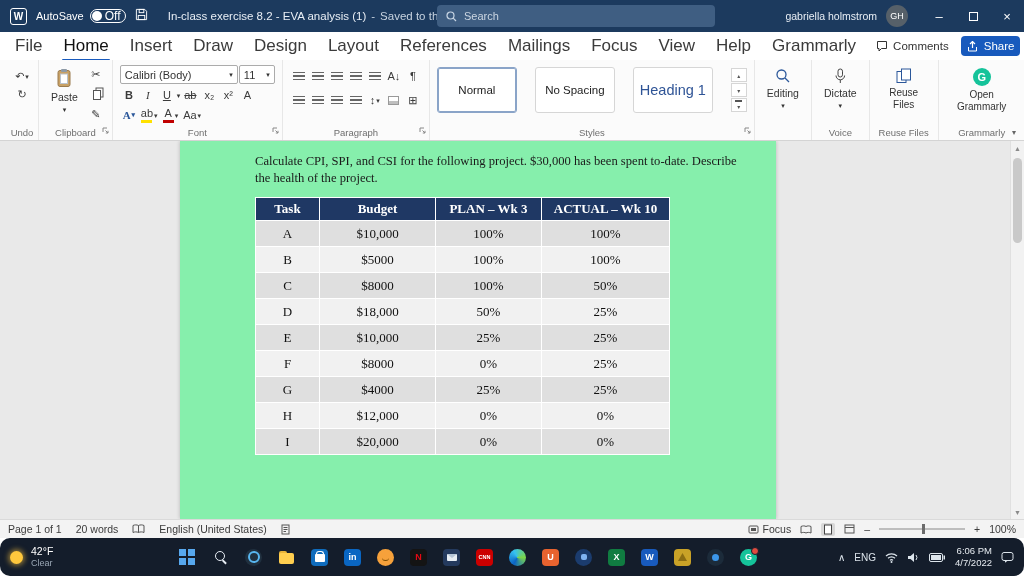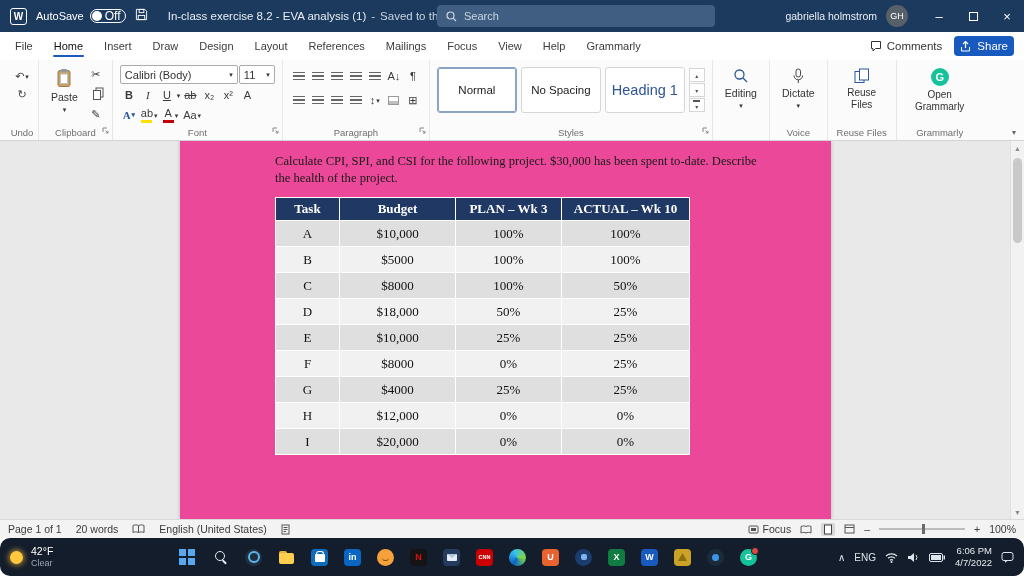--- a/index.html
+++ b/index.html
@@ -20,21 +20,21 @@
 .tb-right{margin-left:auto;display:flex;align-items:center;height:100%;}
 .user-name{font-size:10.5px;margin-right:9px;color:#E8EEF5;}
 .avatar{width:22px;height:22px;border-radius:50%;background:#566069;display:flex;align-items:center;justify-content:center;font-size:9px;margin-right:14px;}
 .win-btn{width:34px;height:100%;display:flex;align-items:center;justify-content:center;font-size:13px;color:#fff;}
 .restore-box{width:9px;height:9px;border:1px solid #fff;display:block;}
 .caret{font-size:7px;color:inherit;line-height:1;}
 
 
 .menubar{position:absolute;top:32px;left:0;right:0;height:28px;background:#fff;display:flex;align-items:center;padding:0 10px 0 14px;}
 .mtabs{display:flex;align-items:center;height:100%;}
-.mtab{font-size:11px;color:#3b3b3b;margin-right:19px;position:relative;padding:7px 1px;}
+.mtab{font-size:17px;color:#3b3b3b;margin-right:19px;position:relative;padding:7px 1px;}
 .mtab.active{color:#111;}
 .mtab.active::after{content:"";position:absolute;left:0;right:0;bottom:2px;height:2.5px;background:#185ABD;border-radius:2px;}
 .menu-right{margin-left:auto;display:flex;align-items:center;gap:12px;}
 .comments-btn{display:flex;gap:5px;align-items:center;font-size:11.5px;color:#333;}
 .share-btn{background:#185ABD;color:#fff;font-size:11.5px;border-radius:4px;padding:4px 6px;display:flex;gap:6px;align-items:center;}
 
 
 .ribbon{position:absolute;top:60px;left:0;right:0;height:81px;background:#FBFBFB;border-bottom:1px solid #D4D4D4;display:flex;padding-left:6px;overflow:hidden;}
 .rgroup{position:relative;padding:5px 7px 15px;border-right:1px solid #E7E7E7;display:flex;flex-direction:column;align-items:center;}
 .rgroup-label{position:absolute;bottom:2px;left:0;right:0;text-align:center;font-size:9.5px;color:#6E6E6E;white-space:nowrap;}
@@ -48,34 +48,34 @@
 .bigbtn{display:flex;flex-direction:column;align-items:center;gap:3px;font-size:10.5px;color:#333;padding:3px 5px 0;text-align:center;}
 .clip-row{display:flex;gap:4px;align-items:flex-start;}
 .minicol{display:flex;flex-direction:column;gap:2px;}
 .ic-copy{width:8px;height:10px;border:1px solid #555;background:#fff;box-shadow:2.5px -2.5px 0 -1px #fbfbfb,2.5px -2.5px 0 0 #555;display:block;margin:2px 0 0 2px;}
 .bars{width:12px;height:9px;background:repeating-linear-gradient(to bottom,#666 0 1.2px,transparent 1.2px 3.4px);display:block;}
 .stack{display:flex;flex-direction:column;align-items:center;line-height:1;gap:1px;}
 .bar{width:11px;height:3px;display:block;}
 .bar.yellow{background:#FFE100;}.bar.red{background:#C00000;}
 .shade-ic{width:11px;height:9px;border:1px solid #999;background:linear-gradient(#fff 55%,#BFBFBF 55%);display:block;}
 .fx{color:#2B579A;font-family:"Liberation Serif",serif;font-weight:bold;}
-.cards{display:flex;gap:4px;align-items:center;}
+.cards{display:flex;gap:18px;align-items:center;}
 .style-card{width:80px;height:46px;border:1px solid #D6D6D6;border-radius:3px;background:#fff;display:flex;align-items:center;justify-content:center;font-size:11.5px;color:#222;}
 .style-card.selected{border-color:#8AA4C8;box-shadow:inset 0 0 0 1px #8AA4C8;}
 .style-card.h1{color:#2F5496;font-size:14.5px;}
 .gal-arrows{display:flex;flex-direction:column;gap:1px;}
 .gal-btn{width:16px;height:14px;border:1px solid #D6D6D6;background:#fff;display:flex;flex-direction:column;align-items:center;justify-content:center;font-size:6px;color:#555;}
 .more-bar{width:7px;height:1.5px;background:#555;display:block;margin-bottom:1px;}
 .g-circle{width:18px;height:18px;border-radius:50%;background:#15C39A;color:#fff;font-weight:bold;font-size:11px;display:flex;align-items:center;justify-content:center;}
 .narrow-label{width:44px;line-height:1.15;font-size:10px;}
 .ribbon-collapse{position:absolute;right:8px;bottom:3px;font-size:8px;color:#666;}
 
 
 .docarea{position:absolute;top:141px;bottom:57px;left:0;right:0;background:#E9E9E9;overflow:hidden;}
-.page{position:absolute;left:180px;top:0;width:651px;height:100%;background:#ec4899;box-shadow:0 0 4px rgba(0,0,0,.22);padding-left:20px;}
+.page{position:absolute;left:180px;top:0;width:596px;height:100%;background:#86efac;box-shadow:0 0 4px rgba(0,0,0,.22);}
 .page-content{padding:12px 60px 0 75px;font-family:"Liberation Serif",serif;color:#1a1a1a;}
 .doc-par{font-size:12.6px;line-height:1.36;width:500px;}
 .doc-table{border-collapse:collapse;margin-top:10px;font-family:"Liberation Serif",serif;font-size:13px;color:#111;}
 .doc-table th{height:23px;color:#fff;font-weight:bold;border:1.5px solid #fff;text-align:center;padding:0 4px;}
 .doc-table td{height:26px;border:1.5px solid #fff;text-align:center;padding:0 4px;}
 .doc-table th:nth-child(1),.doc-table td:nth-child(1){width:64px;}
 .doc-table th:nth-child(2),.doc-table td:nth-child(2){width:116px;}
 .doc-table th:nth-child(3),.doc-table td:nth-child(3){width:106px;}
 .doc-table th:nth-child(4),.doc-table td:nth-child(4){width:128px;}
 .vscroll{position:absolute;right:0;top:0;width:14px;height:100%;background:#F2F2F2;border-left:1px solid #E0E0E0;}

